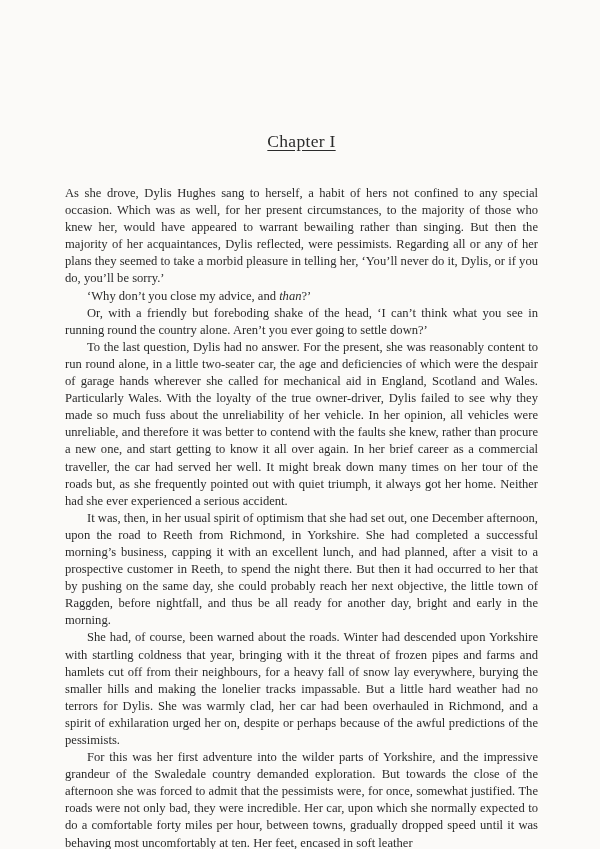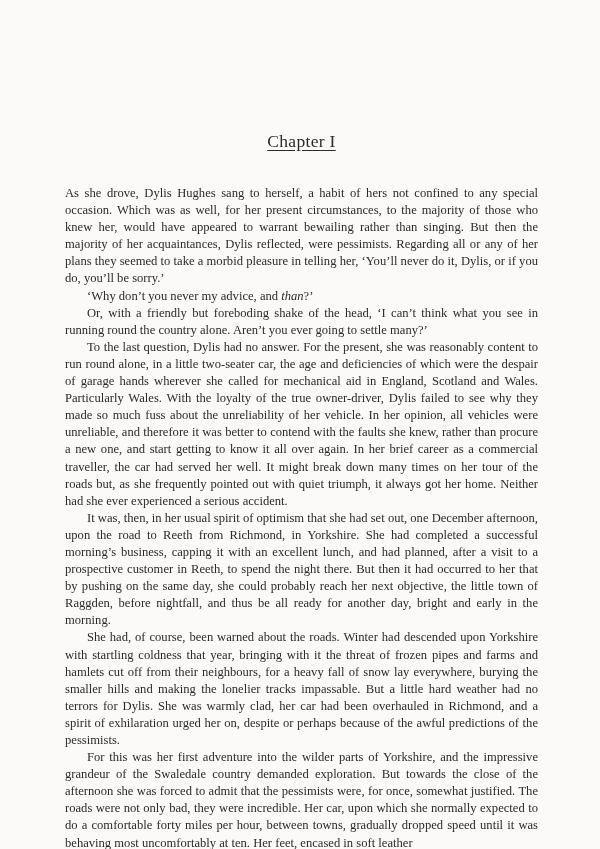--- a/index.html
+++ b/index.html
@@ -48,20 +48,20 @@
 </style>
 </head>
 <body>
 
 <div class="page" style="background: rgb(251, 250, 248); color: rgb(43, 43, 43); font-family: Liberation Serif, serif;">
   <h1 class="chapter-title">
     <span>Chapter I</span>
   </h1>
   <div class="text-block">
       <p><span>As she drove, Dylis Hughes sang to herself, a habit of hers not confined to any special occasion. Which was as well, for her present circumstances, to the majority of those who knew her, would have appeared to warrant bewailing rather than singing. But then the majority of her acquaintances, Dylis reflected, were pessimists. Regarding all or any of her plans they seemed to take a morbid pleasure in telling her, ‘You’ll never do it, Dylis, or if you do, you’ll be sorry.’</span></p>
-      <p class="indent"><span>‘Why don’t you never my advice, and </span><em>than</em><span>?’</span></p>
-      <p class="indent"><span>Or, with a friendly but foreboding shake of the head, ‘I can’t think what you see in running round the country alone. Aren’t you ever going to settle many?’</span></p>
+      <p class="indent"><span>‘Why don’t you close my advice, and </span><em>than</em><span>?’</span></p>
+      <p class="indent"><span>Or, with a friendly but foreboding shake of the head, ‘I can’t think what you see in running round the country alone. Aren’t you ever going to settle down?’</span></p>
       <p class="indent"><span>To the last question, Dylis had no answer. For the present, she was reasonably content to run round alone, in a little two-seater car, the age and deficiencies of which were the despair of garage hands wherever she called for mechanical aid in England, Scotland and Wales. Particularly Wales. With the loyalty of the true owner-driver, Dylis failed to see why they made so much fuss about the unreliability of her vehicle. In her opinion, all vehicles were unreliable, and therefore it was better to contend with the faults she knew, rather than procure a new one, and start getting to know it all over again. In her brief career as a commercial traveller, the car had served her well. It might break down many times on her tour of the roads but, as she frequently pointed out with quiet triumph, it always got her home. Neither had she ever experienced a serious accident.</span></p>
       <p class="indent"><span>It was, then, in her usual spirit of optimism that she had set out, one December afternoon, upon the road to Reeth from Richmond, in Yorkshire. She had completed a successful morning’s business, capping it with an excellent lunch, and had planned, after a visit to a prospective customer in Reeth, to spend the night there. But then it had occurred to her that by pushing on the same day, she could probably reach her next objective, the little town of Raggden, before nightfall, and thus be all ready for another day, bright and early in the morning.</span></p>
       <p class="indent"><span>She had, of course, been warned about the roads. Winter had descended upon Yorkshire with startling coldness that year, bringing with it the threat of frozen pipes and farms and hamlets cut off from their neighbours, for a heavy fall of snow lay everywhere, burying the smaller hills and making the lonelier tracks impassable. But a little hard weather had no terrors for Dylis. She was warmly clad, her car had been overhauled in Richmond, and a spirit of exhilaration urged her on, despite or perhaps because of the awful predictions of the pessimists.</span></p>
       <p class="indent"><span>For this was her first adventure into the wilder parts of Yorkshire, and the impressive grandeur of the Swaledale country demanded exploration. But towards the close of the afternoon she was forced to admit that the pessimists were, for once, somewhat justified. The roads were not only bad, they were incredible. Her car, upon which she normally expected to do a comfortable forty miles per hour, between towns, gradually dropped speed until it was behaving most uncomfortably at ten. Her feet, encased in soft leather</span></p>
     </div>
 </div>
 
 </body></html>

